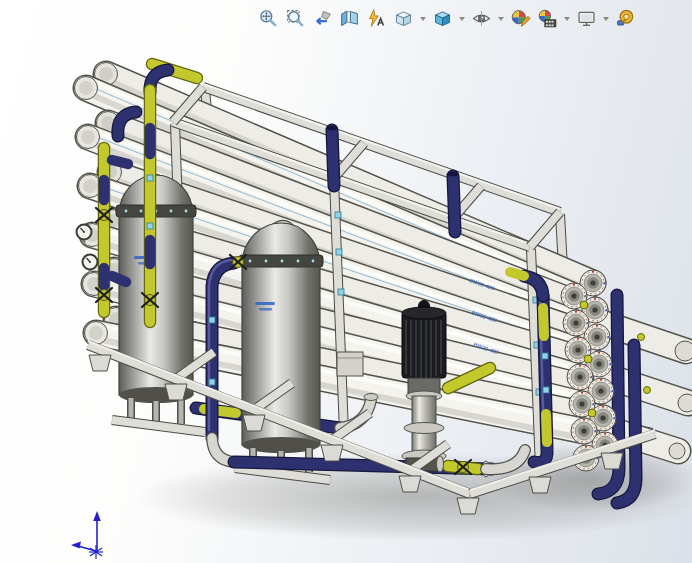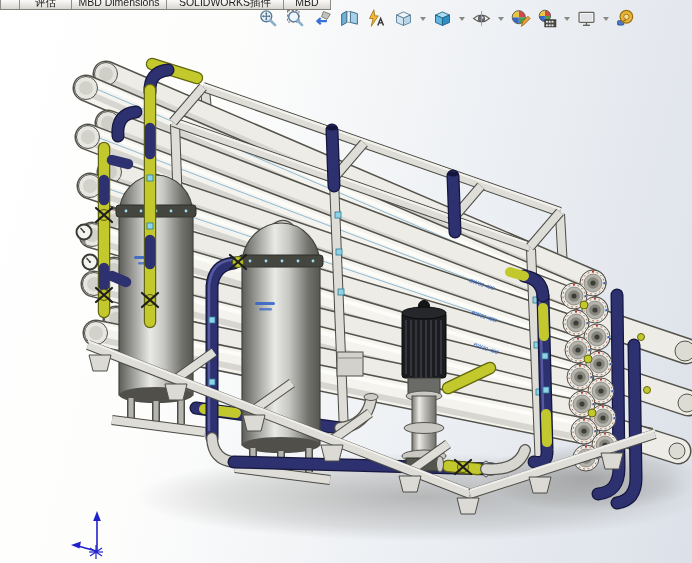--- a/index.html
+++ b/index.html
@@ -437,37 +437,20 @@
       <polygon points="71,545 81,541.5 79.5,548.5" stroke="none"></polygon>
       <g stroke-width="1.2">
         <line x1="90" y1="548" x2="102" y2="556"></line>
           <line x1="90" y1="556" x2="102" y2="548"></line>
         <line x1="96" y1="545" x2="96" y2="559"></line>
           <line x1="89" y1="552" x2="103" y2="552"></line>
       </g>
     </g>
   </svg>
 
-  <div id="tabstrip">
-    <div class="tab" style="width:20px">
-        <span></span>
-      </div>
-    <div class="tab" style="width:52px">
-        <span>评估</span>
-      </div>
-    <div class="tab" style="width:95px">
-        <span>MBD Dimensions</span>
-      </div>
-    <div class="tab" style="width:117px">
-        <span>SOLIDWORKS插件</span>
-      </div>
-    <div class="tab" style="width:47px">
-        <span>MBD</span>
-      </div>
-  </div>
 
   <div id="hud">
     <div class="hbtn" title="zoom-to-fit">
       <svg viewBox="0 0 24 24">
           <circle cx="9.5" cy="9.5" r="6.2" fill="#e8f2fa" stroke="#5a7a96" stroke-width="1.6"></circle>
         <path d="M9.5 5.5 v8 M5.5 9.5 h8" stroke="#4a6a86" stroke-width="1.2"></path>
         <path d="M9.5 4.6 l-1.4 2 h2.8 Z M9.5 14.4 l-1.4 -2 h2.8 Z M4.6 9.5 l2 -1.4 v2.8 Z M14.4 9.5 l-2 -1.4 v2.8 Z" fill="#4a6a86"></path>
         <line x1="14" y1="14" x2="19.5" y2="19.5" stroke="#8ab0cc" stroke-width="3" stroke-linecap="round"></line>
         </svg>
     </div>

